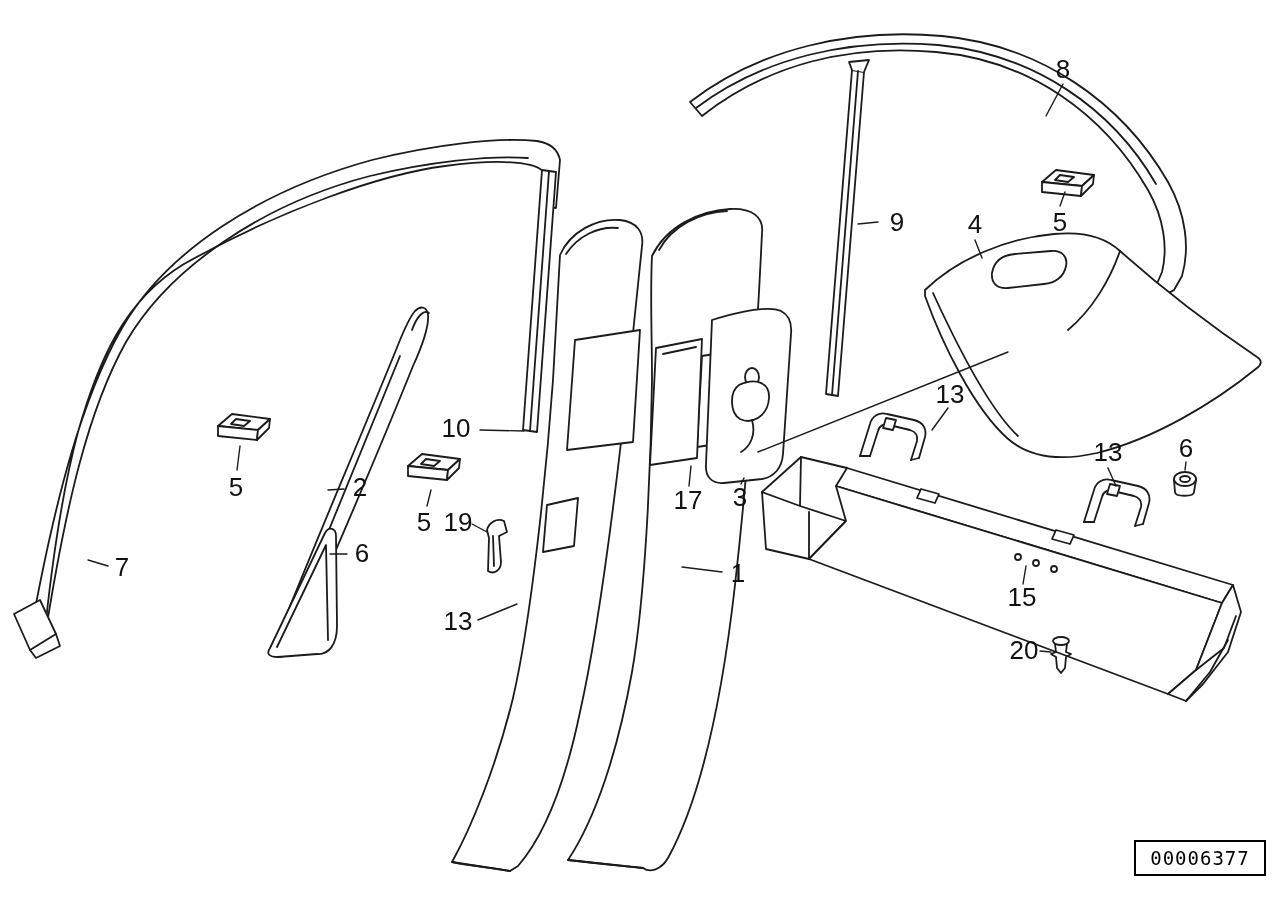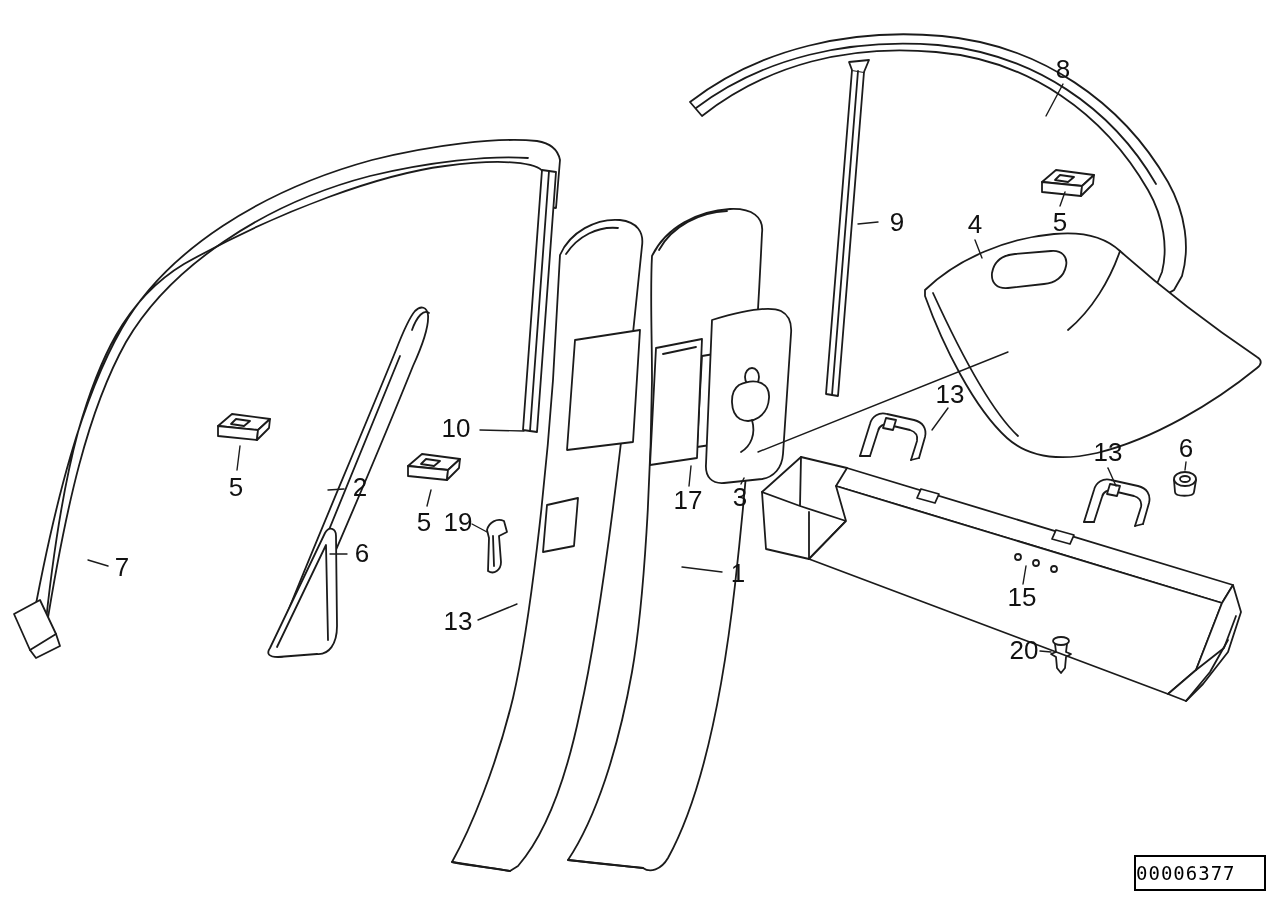--- a/index.html
+++ b/index.html
@@ -2,21 +2,21 @@
 <html><head>
 <meta charset="utf-8">
 <style>
   html,body{margin:0;padding:0;background:#ffffff;}
   .page{position:relative;width:1288px;height:910px;background:#ffffff;overflow:hidden;
         font-family:"Liberation Sans",sans-serif;}
   .art{position:absolute;left:0;top:0;}
   .callout{position:absolute;transform:translate(-50%,-50%);font-size:26px;color:#111;
            line-height:1;user-select:none;cursor:pointer;}
   .stamp{position:absolute;left:1134px;top:840px;width:128px;height:32px;border:2px solid #000;
-         display:flex;align-items:center;background:#fff;margin-top:15px;}
+         display:flex;align-items:center;justify-content:center;background:#fff;}
   .stamp span{font-family:"DejaVu Sans Mono",monospace;font-size:19px;letter-spacing:1px;color:#000;}
   .leader line{stroke-width:1.4;}
 </style>
 </head>
 <body>
 
 <div class="page">
 
   <svg class="art" width="1288" height="910" viewBox="0 0 1288 910" stroke="#1b1b1b" stroke-width="1.8" fill="none" stroke-linecap="round" stroke-linejoin="round">
 

